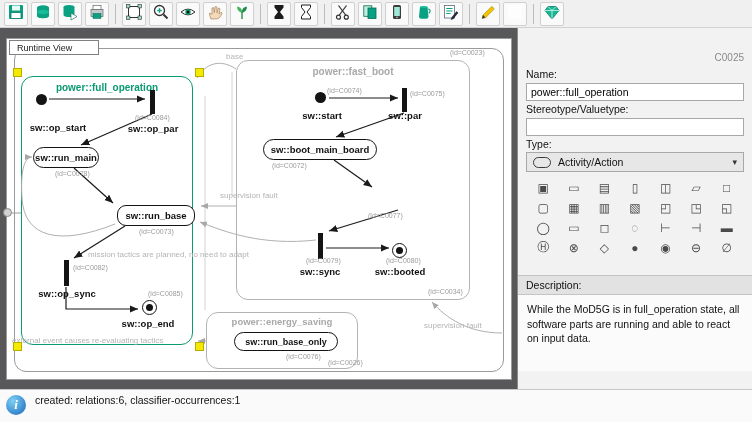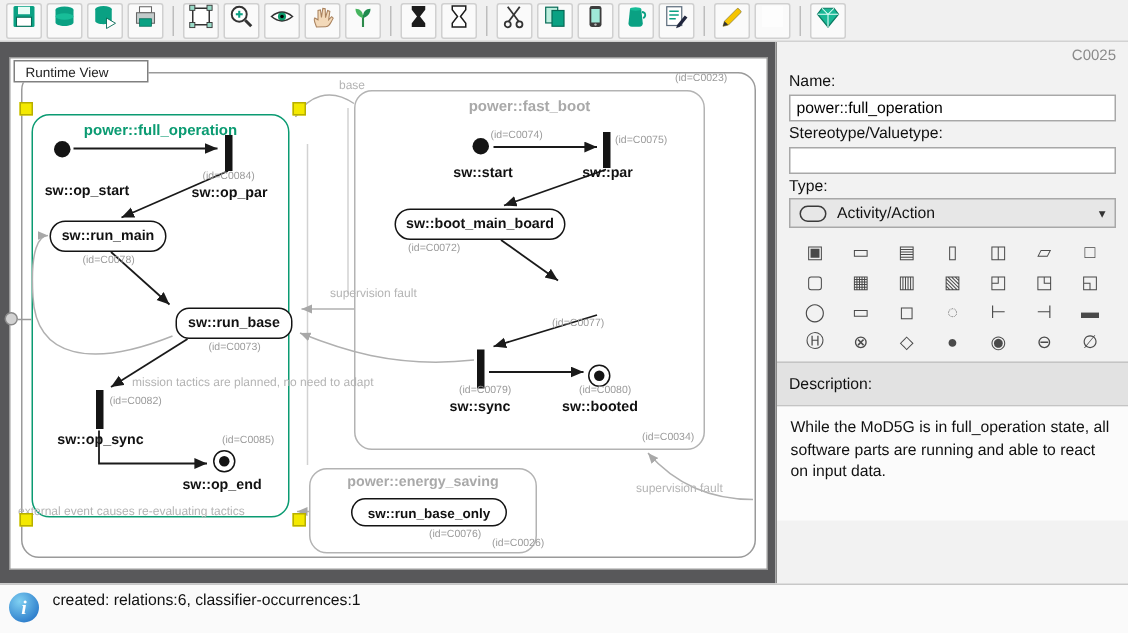--- a/index.html
+++ b/index.html
@@ -26,30 +26,30 @@
   .bar{position:absolute;width:5px;background:#141414;z-index:4;}
   .dot{position:absolute;width:11px;height:11px;border-radius:50%;background:#141414;z-index:4;}
   .final{position:absolute;width:13px;height:13px;border-radius:50%;border:1.5px solid #141414;background:#fff;display:flex;align-items:center;justify-content:center;box-sizing:content-box;z-index:4;}
   .final::after{content:"";width:7px;height:7px;border-radius:50%;background:#141414;}
   .handle{position:absolute;width:9px;height:9px;background:#f4e900;border:1px solid #b7ae00;box-sizing:border-box;z-index:6;}
   .port{position:absolute;left:3px;top:208px;width:9px;height:9px;border-radius:50%;background:#d2d2d2;border:1px solid #8a8a8a;box-sizing:border-box;z-index:4;}
   .wires{position:absolute;left:0;top:0;width:752px;height:422px;z-index:3;pointer-events:none;}
 
   
   .panel{position:absolute;left:517px;top:28px;width:235px;height:361px;background:#f2f2f2;border-left:1px solid #8a8a8a;box-sizing:border-box;padding:4px 8px;z-index:2;}
-  .pcode{text-align:right;font-size:10px;color:#8a8a8a;height:14px;}
+  .pcode{text-align:right;font-size:10px;color:#8a8a8a;height:14px;margin-top:20px;}
   .plabel{font-size:10.5px;color:#111;margin:2px 0 2px 0;}
   .pinput{width:100%;height:18px;box-sizing:border-box;border:1px solid #a8a8a8;background:#fff;font-size:10.5px;font-family:"Liberation Sans",sans-serif;padding:0 4px;}
   .dropdown{display:flex;align-items:center;gap:7px;height:20px;background:#e7e7e7;border:1px solid #a8a8a8;box-sizing:border-box;padding:0 6px;font-size:10.5px;color:#111;}
   .dd-shape{width:16px;height:9px;border:1.4px solid #3a3a3a;border-radius:6px;flex:0 0 auto;}
   .dd-label{flex:1;}
   .dd-chev{font-size:9px;color:#333;}
   .palette{display:grid;grid-template-columns:repeat(7,1fr);gap:3px 4px;padding:7px 4px 5px 4px;}
   .pal-item{height:17px;display:flex;align-items:center;justify-content:center;font-size:12px;color:#4a4a4a;}
-  .descbar{background:#e2e2e2;border-top:1px solid #c4c4c4;border-bottom:1px solid #c4c4c4;margin:0 -8px 0 -8px;padding:8px 8px;font-size:10.5px;color:#111;}
+  .descbar{background:#e2e2e2;border-top:1px solid #c4c4c4;border-bottom:1px solid #c4c4c4;margin:14px -8px 0 -8px;padding:3px 8px;font-size:10.5px;color:#111;}
   .desctext{background:#fbfbfb;margin:0 -8px;padding:7px 9px;font-size:10.5px;color:#111;line-height:1.4;min-height:62px;}
 
   
   .statusbar{position:absolute;left:0;top:389px;width:752px;height:33px;background:#fafafa;border-top:1px solid #c8c8c8;box-sizing:border-box;display:flex;align-items:flex-start;gap:9px;padding:3px 6px;z-index:10;}
   .info{width:20px;height:20px;border-radius:50%;background:radial-gradient(circle at 35% 30%, #7fd0f2, #1565c0);color:#fff;display:flex;align-items:center;justify-content:center;font-family:"Liberation Serif",serif;font-style:italic;font-weight:bold;font-size:13px;margin-top:2px;flex:0 0 auto;}
   .sline{font-size:10.5px;color:#111;line-height:1.35;}
 
   .teal{color:#0b9b72;}
   .grayt{color:#a9a9a9;}
 </style>
@@ -254,21 +254,21 @@
     <path d="M326,248 H389" stroke="#1a1a1a" fill="none" stroke-width="1.2" marker-end="url(#ab)"></path>
   </svg>
 
   <div class="port"></div>
 
   <div class="dot" style="left:36px;top:94px;"></div>
   <span class="slabel" style="left:58px;top:122px;">sw::op_start</span>
   <div class="bar" style="left:150px;top:90px;height:24px;"></div>
   <span class="idl" style="left:135px;top:114px;">(id=C0084)</span>
   <span class="slabel" style="left:153px;top:123px;">sw::op_par</span>
-  <div class="stadium" style="left:33px;top:147px;width:78px;height:21px;">sw::run_main</div>
+  <div class="stadium" style="left:33px;top:147px;width:66px;height:21px;">sw::run_main</div>
   <span class="idl" style="left:55px;top:170px;">(id=C0078)</span>
   <div class="stadium" style="left:117px;top:205px;width:78px;height:21px;border-radius:9px;">sw::run_base</div>
   <span class="idl" style="left:139px;top:228px;">(id=C0073)</span>
   <div class="bar" style="left:64px;top:260px;height:26px;"></div>
   <span class="idl" style="left:73px;top:264px;">(id=C0082)</span>
   <span class="slabel" style="left:67px;top:288px;">sw::op_sync</span>
   <div class="final" style="left:142px;top:300px;"></div>
   <span class="idl" style="left:148px;top:290px;">(id=C0085)</span>
   <span class="slabel" style="left:148px;top:318px;">sw::op_end</span>
 

